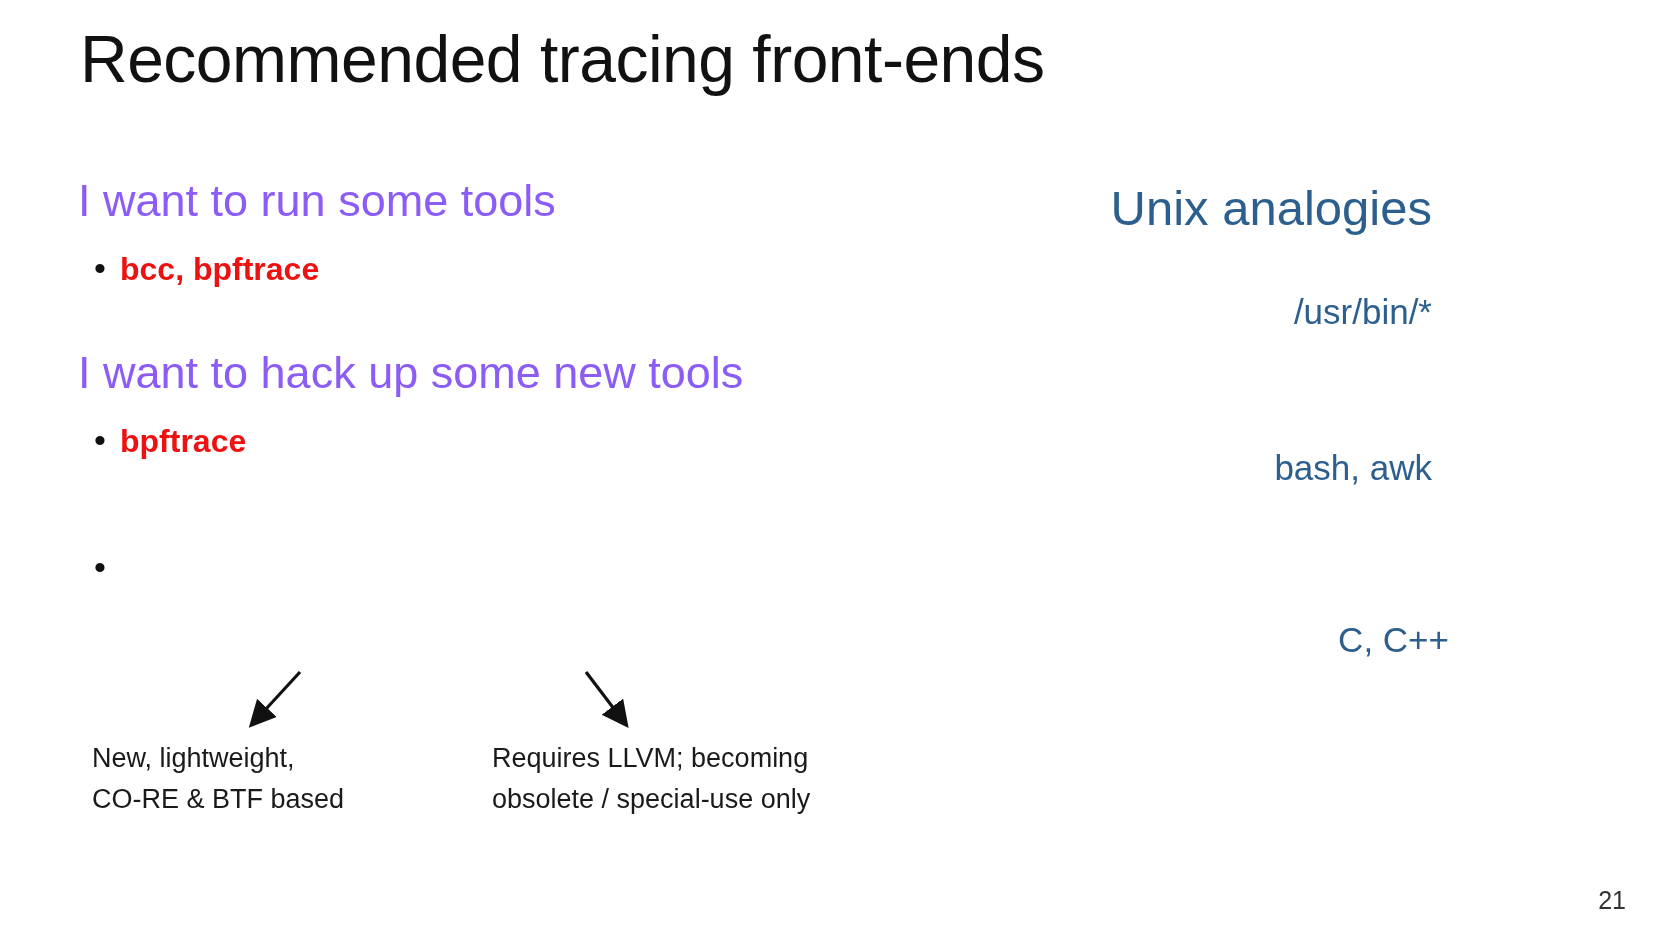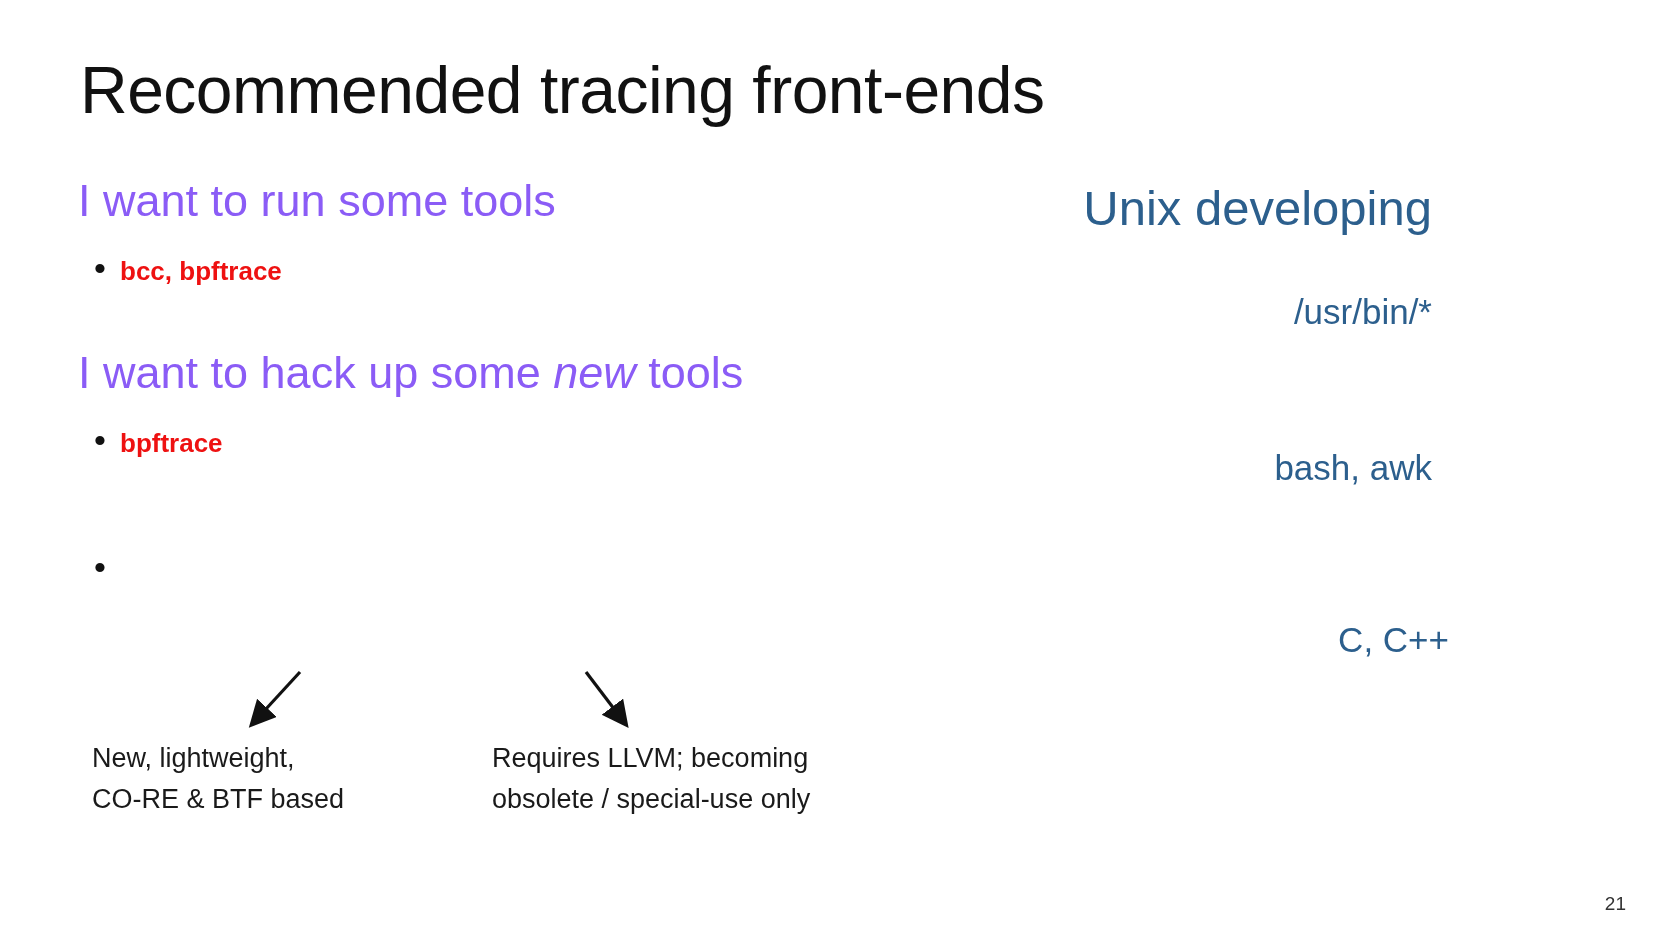--- a/index.html
+++ b/index.html
@@ -14,21 +14,21 @@
     background: #ffffff;
     overflow: hidden;
     font-family: "Liberation Sans", sans-serif;
     color: #000000;
   }
 
   
   .slide-title {
     position: absolute;
     left: 80px;
-    top: 52px;
+    top: 21px;
     font-size: 66px;
     font-weight: 400;
     letter-spacing: -0.5px;
     color: #111111;
     white-space: nowrap;
   }
 
   
   .body-col {
     position: absolute;
@@ -37,40 +37,39 @@
     width: 1230px;
   }
   .stmt {
     font-size: 45px;
     font-weight: 400;
     color: #8b5cf6;
     line-height: 1.0;
     white-space: nowrap;
   }
   .stmt .em {
-    font-style: italic;
     text-align: right;
   }
   .bullet-row {
     position: relative;
     display: flex;
     align-items: baseline;
     margin-top: 28px;
   }
   .bullet-dot {
     width: 26px;
     flex: 0 0 26px;
     font-size: 34px;
     line-height: 1;
     color: #111111;
     text-align: left;
     padding-left: 16px;
   }
   .bullet-text {
-    font-size: 26px;
+    font-size: 32px;
     font-weight: bold;
     color: #ee1111;
     white-space: nowrap;
   }
 
   .block-1 { position: absolute; left: 0; top: 0; }
   .block-2 { position: absolute; left: 0; top: 172px; }
   .block-3 { position: absolute; left: 0; top: 344px; }
 
   
@@ -111,32 +110,32 @@
     width: 1654px;
     height: 931px;
     pointer-events: none;
   }
 
   
   .slide-number {
     position: absolute;
     right: 28px;
     bottom: 16px;
-    font-size: 19px;
+    font-size: 25px;
     color: #333333;
   }
 </style>
 </head>
 <body>
 
 <div class="slide">
 
   <div class="slide-title">Recommended tracing front-ends</div>
 
-  <div class="analogy-head">Unix developing</div>
+  <div class="analogy-head">Unix analogies</div>
 
   <div class="body-col">
 
     <div class="block-1">
       <div class="stmt"><span>I want to run some tools</span></div>
       <div class="bullet-row">
         <span class="bullet-dot">•</span>
         <span class="bullet-text">bcc, bpftrace</span>
       </div>
     </div>

